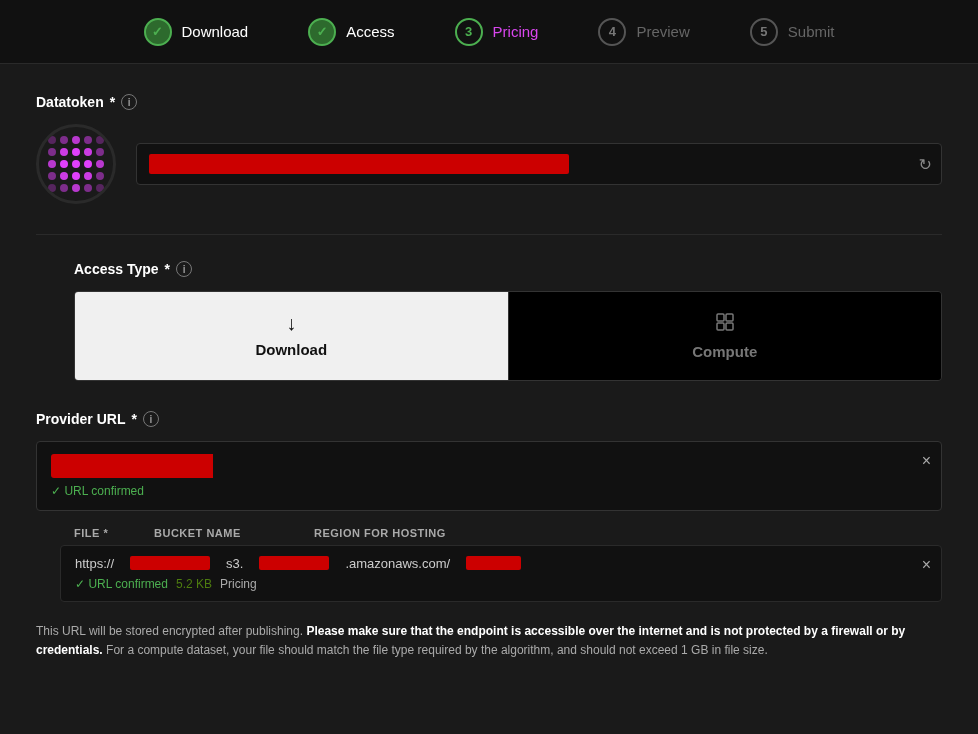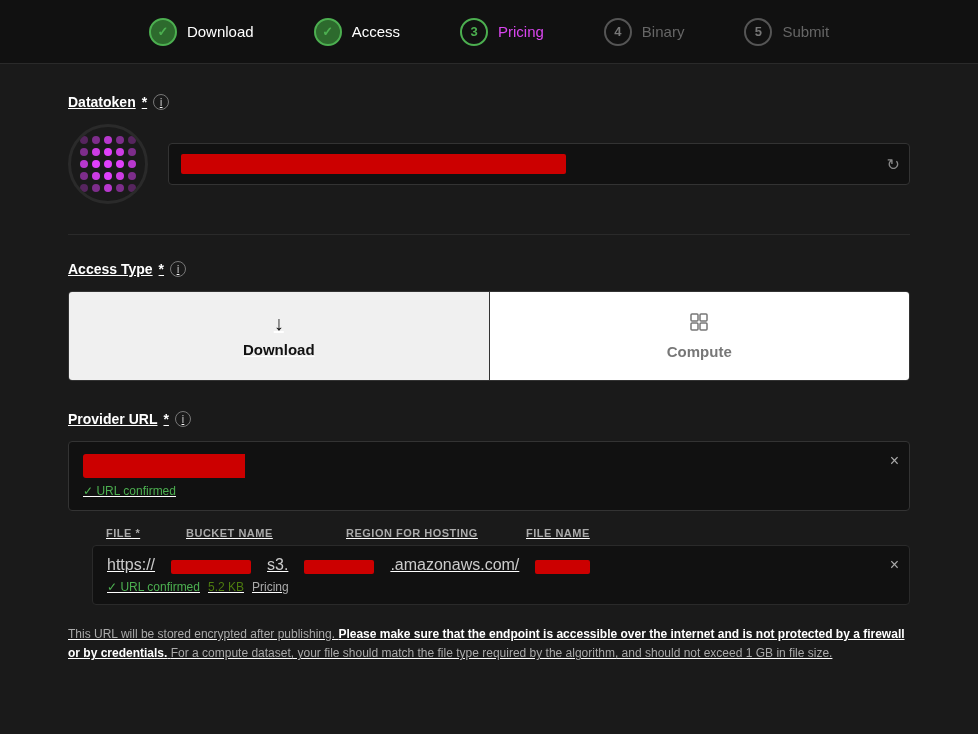--- a/index.html
+++ b/index.html
@@ -57,22 +57,21 @@
     .step-label {
       font-size: 15px;
       font-weight: 500;
     }
     .step-label.completed { color: #fff; }
     .step-label.active { color: #d946ef; }
     .step-label.inactive { color: #666; }
 
     
     .main {
-      padding: 30px 68px;
-      text-decoration: underline;
+      padding: 30px 36px;
     }
 
     
     .section-label {
       display: flex;
       align-items: center;
       gap: 6px;
       font-size: 14px;
       font-weight: 600;
       color: #fff;
@@ -128,20 +127,21 @@
     
     .divider {
       height: 1px;
       background: #2a2a2a;
       margin: 10px 0 26px;
     }
 
     
     .access-type-section {
       margin-bottom: 30px;
+      margin-left: 38px;
     }
     .access-type-buttons {
       display: flex;
       border: 1px solid #333;
       border-radius: 4px;
       overflow: hidden;
     }
     .access-btn {
       flex: 1;
       padding: 20px;
@@ -153,21 +153,21 @@
       font-size: 15px;
       font-weight: 600;
       border: none;
       transition: background 0.2s;
     }
     .access-btn.active {
       background: #f0f0f0;
       color: #111;
     }
     .access-btn.inactive {
-      background: #ffffff;
+      background: #000000;
       color: #777;
       border-left: 1px solid #333;
     }
     .access-btn-icon {
       font-size: 20px;
     }
 
     
     .provider-url-section {
       margin-bottom: 10px;
@@ -220,24 +220,24 @@
       text-transform: uppercase;
     }
     .file-row {
       background: #111;
       border: 1px solid #2a2a2a;
       border-radius: 4px;
       padding: 10px 14px;
       position: relative;
     }
     .file-url {
-      font-size: 16px;
+      font-size: 13px;
       color: #ccc;
       display: flex;
-      align-items: flex-end;
+      align-items: flex-start;
       gap: 16px;
       flex-wrap: nowrap;
     }
     .file-url-part { color: #ccc; }
     .file-url-redacted {
       display: inline-block;
       height: 14px;
       background: #cc0000;
       border-radius: 2px;
       vertical-align: middle;
@@ -299,21 +299,21 @@
     <div class="step-circle active">
       <span>3</span>
     </div>
     <span class="step-label active">Pricing</span>
   </div>
 
   <div class="step">
     <div class="step-circle inactive">
       <span>4</span>
     </div>
-    <span class="step-label inactive">Binary</span>
+    <span class="step-label inactive">Preview</span>
   </div>
 
   <div class="step">
     <div class="step-circle inactive">
       <span>5</span>
     </div>
     <span class="step-label inactive">Submit</span>
   </div>
 </div>
 
@@ -412,21 +412,20 @@
       </div>
       <button class="close-btn">×</button>
     </div>
   </div>
 
   <div class="file-table-section">
     <div class="file-table-header">
       <span>File *</span>
       <span>BUCKET NAME</span>
       <span>REGION FOR HOSTING</span>
-      <span>FILE NAME</span>
     </div>
     <div class="file-row">
       <div class="file-url">
         <span class="file-url-part">https://</span>
         <span class="file-url-redacted part1"></span>
         <span class="file-url-part">s3.</span>
         <span class="file-url-redacted part2"></span>
         <span class="file-url-part">.amazonaws.com/</span>
         <span class="file-url-redacted part3"></span>
       </div>

